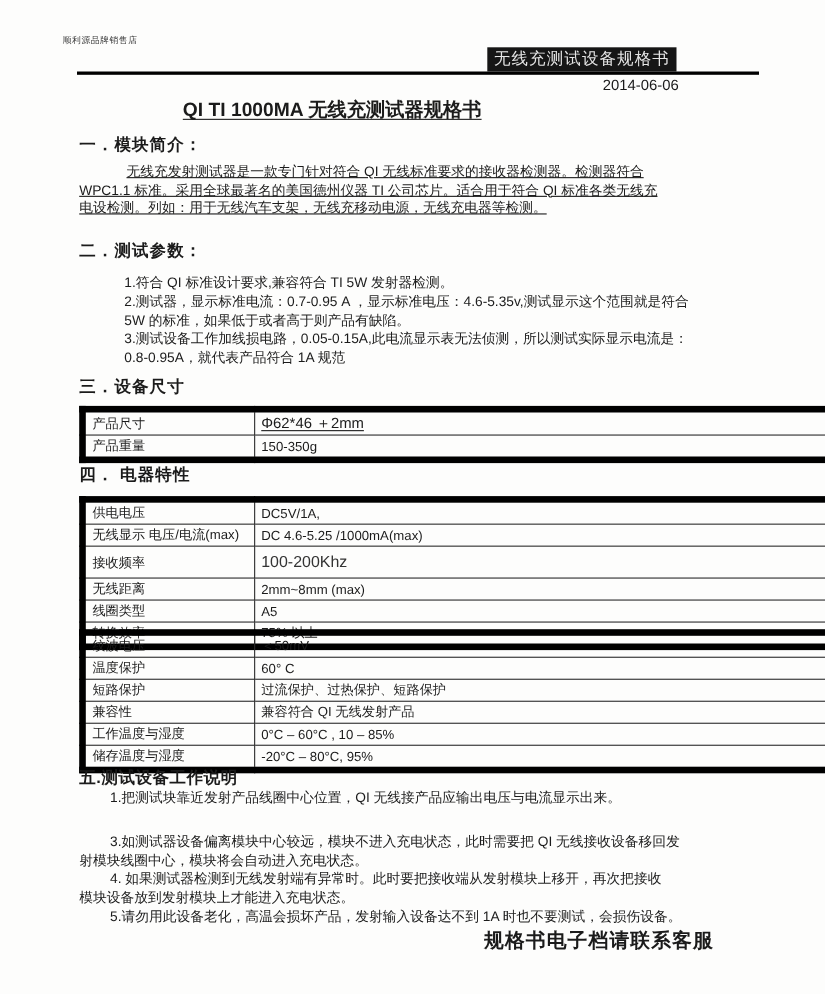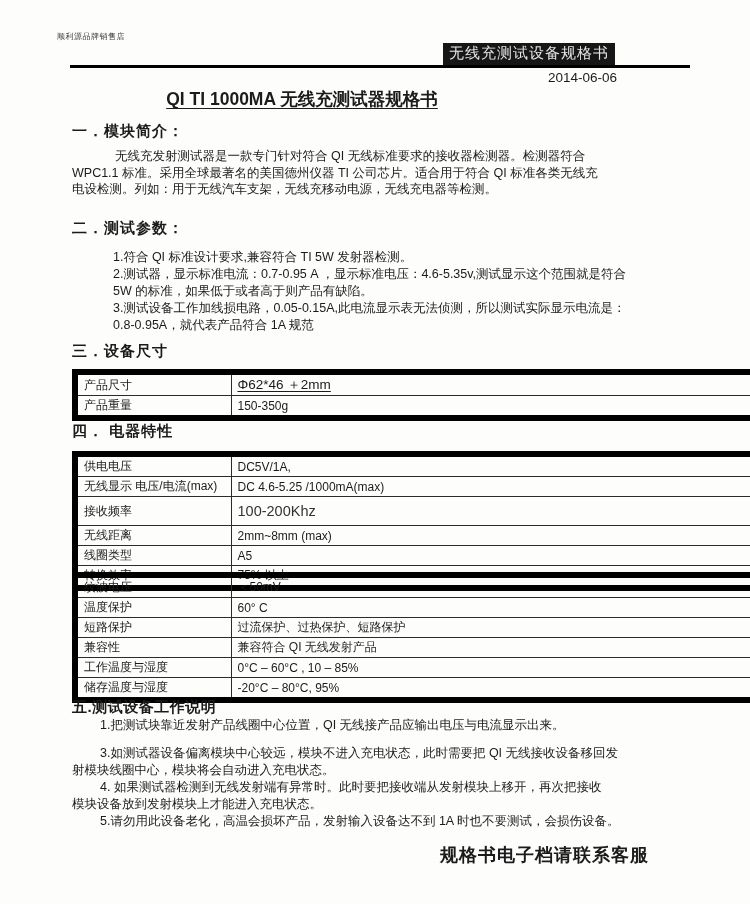--- a/index.html
+++ b/index.html
@@ -28,28 +28,28 @@
   .doc-title {
     left:0; top:87px; width:604px;
     text-align:center;
     font-size:17.5px; font-weight:bold;
     text-decoration:underline;
     text-underline-offset:3px;
   }
 
   .sec-heading { left:72px; font-size:15px; font-weight:bold; letter-spacing:1px; }
 
-  .para { left:72px; width:620px; font-size:12.5px; line-height:16.5px; }
+  .para { left:72px; width:620px; font-size:12.5px; line-height:16.5px;text-decoration:underline; }
   .para .first { text-indent:43px; }
 
   .num-list { left:113px; width:578px; font-size:12.5px; line-height:17px; }
 
   .body-lines { left:72px; width:622px; font-size:12.5px; line-height:17px; }
   .body-lines .indented { padding-left:28px; }
-  .body-lines .gap-after { margin-bottom:11px; }
+  .body-lines .gap-after { margin-bottom:23px; }
 
   
   table.tbl {
     position:absolute; left:72px; width:715px;
     border-collapse:collapse; table-layout:fixed;
     border:6px solid #000000;
   }
   table.tbl td {
     border:1px solid #2b2b2b;
     font-size:12px;

